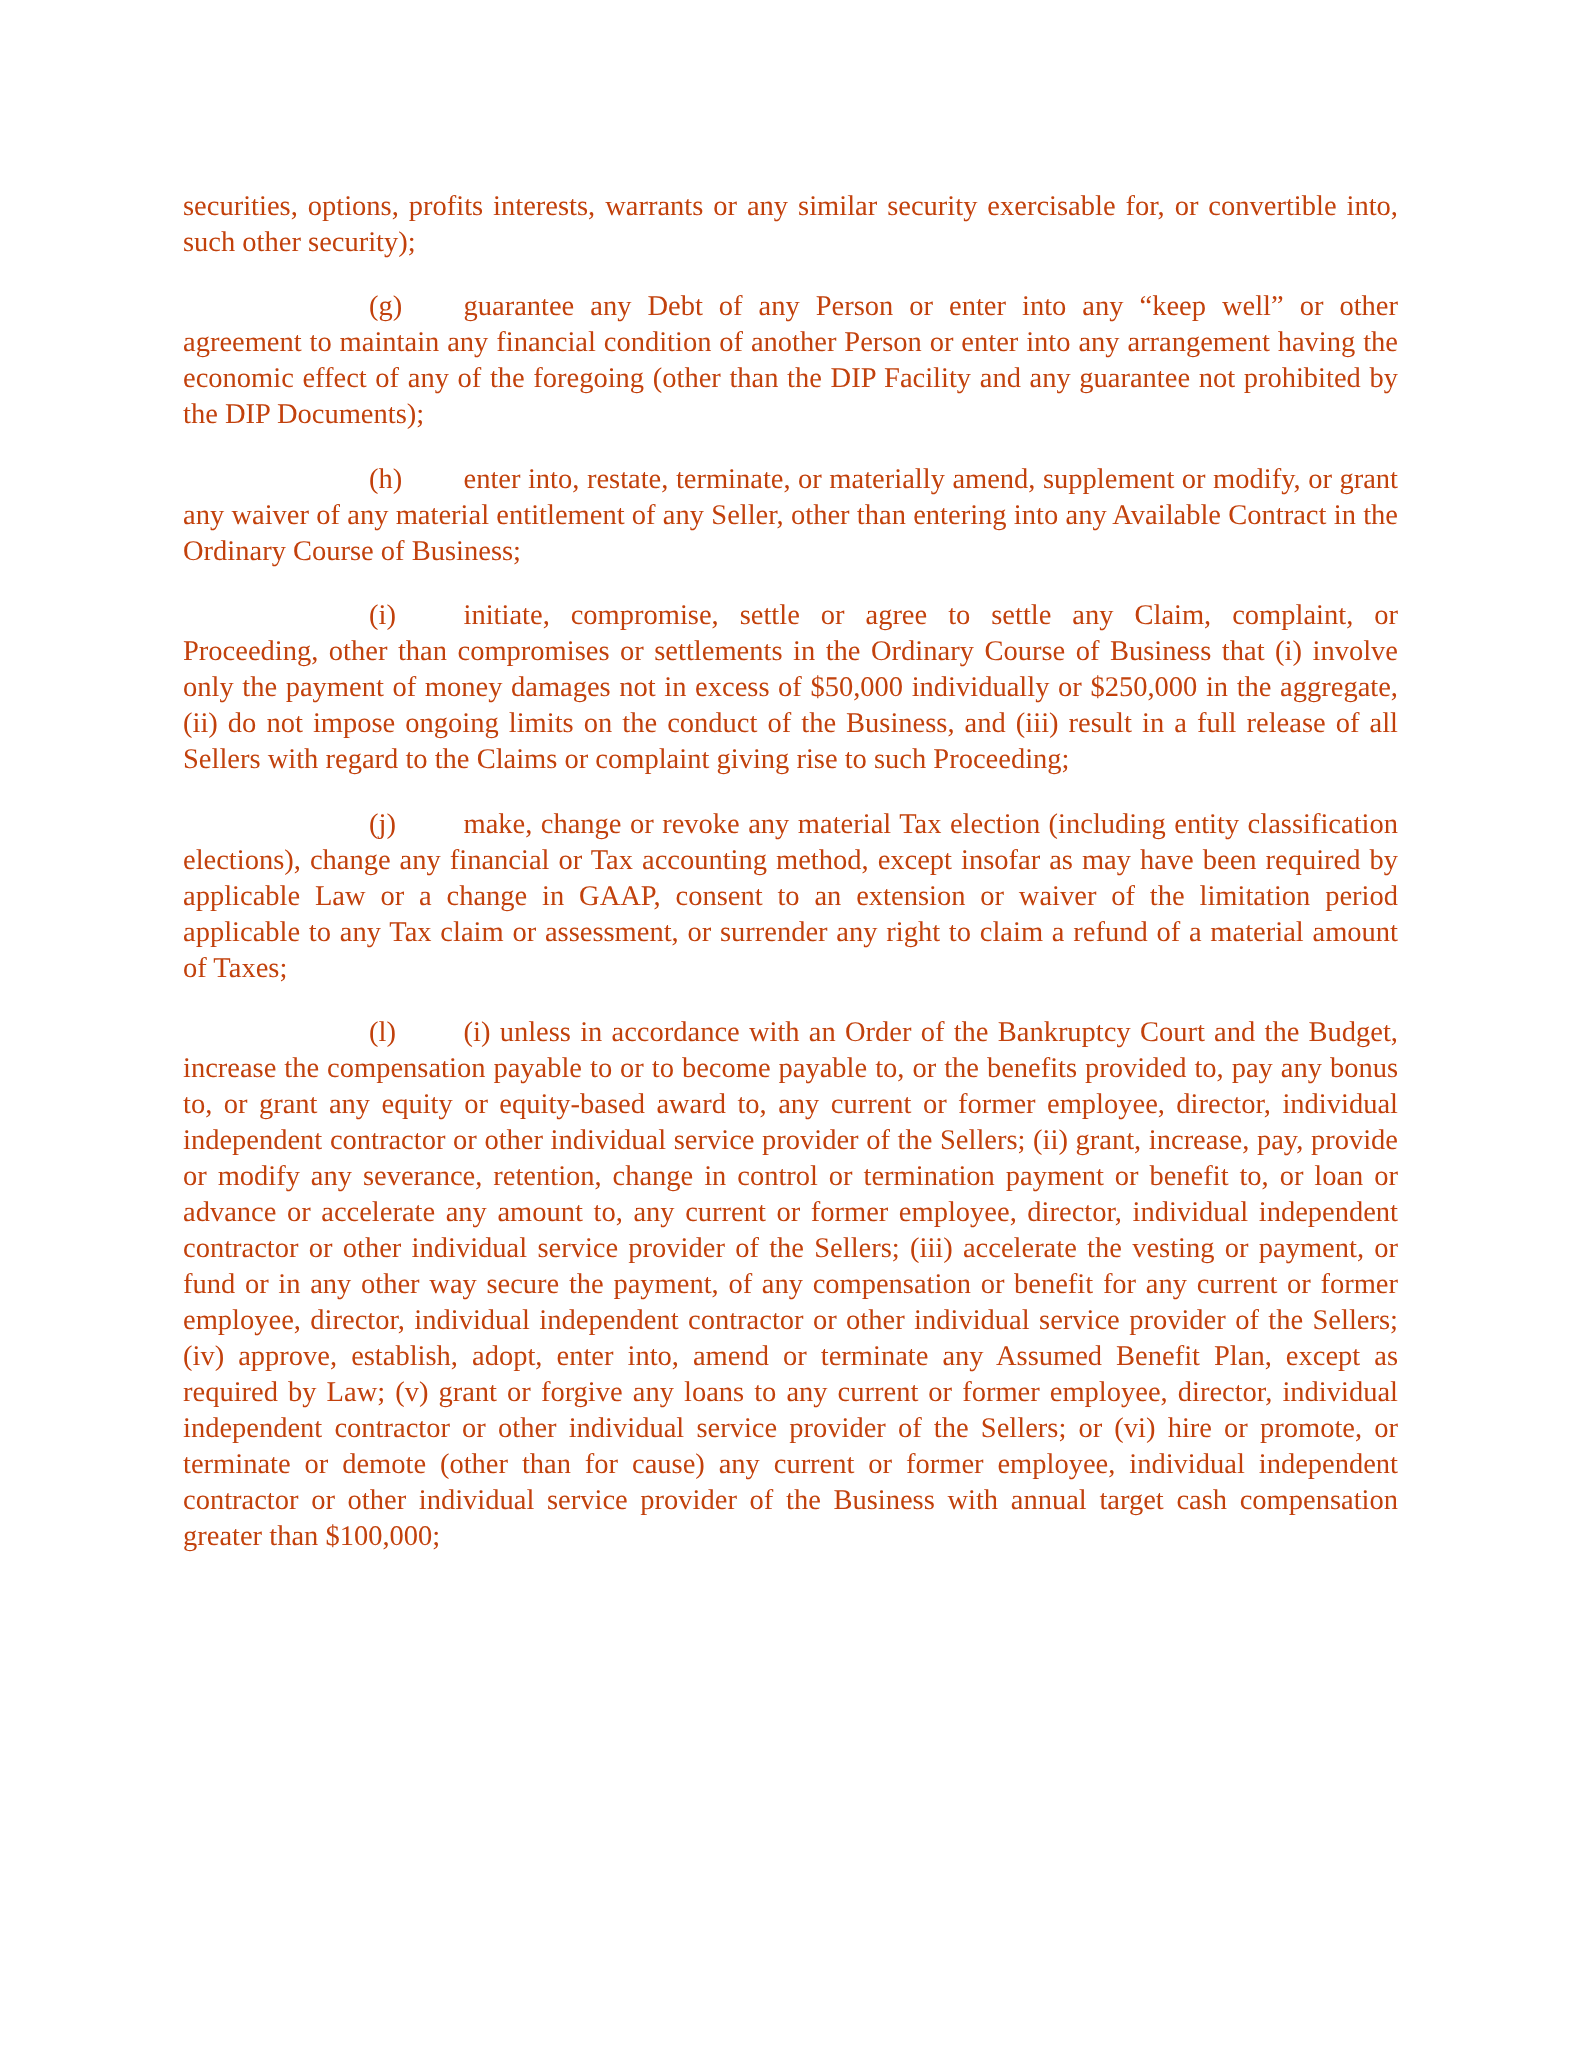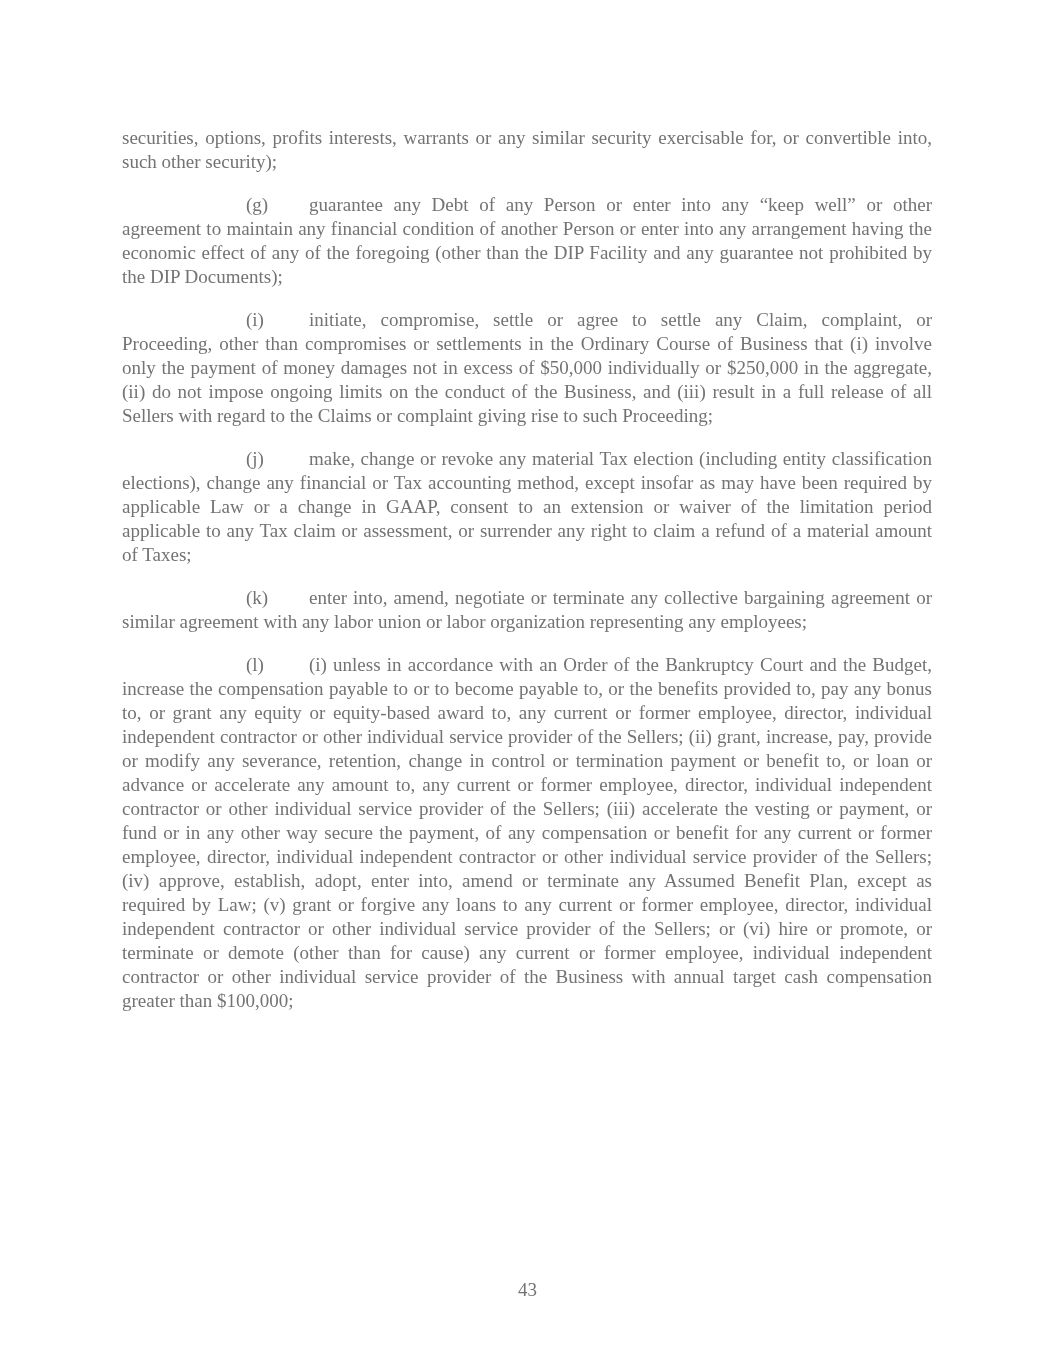--- a/index.html
+++ b/index.html
@@ -5,21 +5,21 @@
   html, body { margin: 0; padding: 0; background: #e8e8e8; }
   .page {
     position: relative;
     width: 1055px;
     height: 1365px;
     margin: 0 auto;
     background: #ffffff;
     font-family: "Liberation Serif", "DejaVu Serif", serif;
     font-size: 19px;
     line-height: 24px;
-    color: #737373;
+    color: #c2410c;
     overflow: hidden;
   }
   .content {
     position: absolute;
     left: 122px;
     top: 126px;
     width: 810px;
     text-align: justify;
   }
   .content p {
@@ -46,25 +46,24 @@
 <body>
 
 <div class="page">
   <div class="content">
 
     <p><span>securities, options, profits interests, warrants or any similar security exercisable for, or convertible into, such other security);</span></p>
 
 
     <p class="labeled"><span class="plabel">(g)</span><span>guarantee any Debt of any Person or enter into any “keep well” or other agreement to maintain any financial condition of another Person or enter into any arrangement having the economic effect of any of the foregoing (other than the DIP Facility and any guarantee not prohibited by the DIP Documents);</span></p>
 
+    <p class="labeled"><span class="plabel">(h)</span><span>enter into, restate, terminate, or materially amend, supplement or modify, or grant any waiver of any material entitlement of any Seller, other than entering into any Available Contract in the Ordinary Course of Business;</span></p>
 
     <p class="labeled"><span class="plabel">(i)</span><span>initiate, compromise, settle or agree to settle any Claim, complaint, or Proceeding, other than compromises or settlements in the Ordinary Course of Business that (i) involve only the payment of money damages not in excess of $50,000 individually or $250,000 in the aggregate, (ii) do not impose ongoing limits on the conduct of the Business, and (iii) result in a full release of all Sellers with regard to the Claims or complaint giving rise to such Proceeding;</span></p>
 
     <p class="labeled"><span class="plabel">(j)</span><span>make, change or revoke any material Tax election (including entity classification elections), change any financial or Tax accounting method, except insofar as may have been required by applicable Law or a change in GAAP, consent to an extension or waiver of the limitation period applicable to any Tax claim or assessment, or surrender any right to claim a refund of a material amount of Taxes;</span></p>
 
-    <p class="labeled"><span class="plabel">(k)</span><span>enter into, amend, negotiate or terminate any collective bargaining agreement or similar agreement with any labor union or labor organization representing any employees;</span></p>
 
     <p class="labeled"><span class="plabel">(l)</span><span>(i) unless in accordance with an Order of the Bankruptcy Court and the Budget, increase the compensation payable to or to become payable to, or the benefits provided to, pay any bonus to, or grant any equity or equity-based award to, any current or former employee, director, individual independent contractor or other individual service provider of the Sellers; (ii) grant, increase, pay, provide or modify any severance, retention, change in control or termination payment or benefit to, or loan or advance or accelerate any amount to, any current or former employee, director, individual independent contractor or other individual service provider of the Sellers; (iii) accelerate the vesting or payment, or fund or in any other way secure the payment, of any compensation or benefit for any current or former employee, director, individual independent contractor or other individual service provider of the Sellers; (iv) approve, establish, adopt, enter into, amend or terminate any Assumed Benefit Plan, except as required by Law; (v) grant or forgive any loans to any current or former employee, director, individual independent contractor or other individual service provider of the Sellers; or (vi) hire or promote, or terminate or demote (other than for cause) any current or former employee, individual independent contractor or other individual service provider of the Business with annual target cash compensation greater than $100,000;</span></p>
 
   </div>
 
-  <div class="pagenum">43</div>
 </div>
 
 </body></html>

